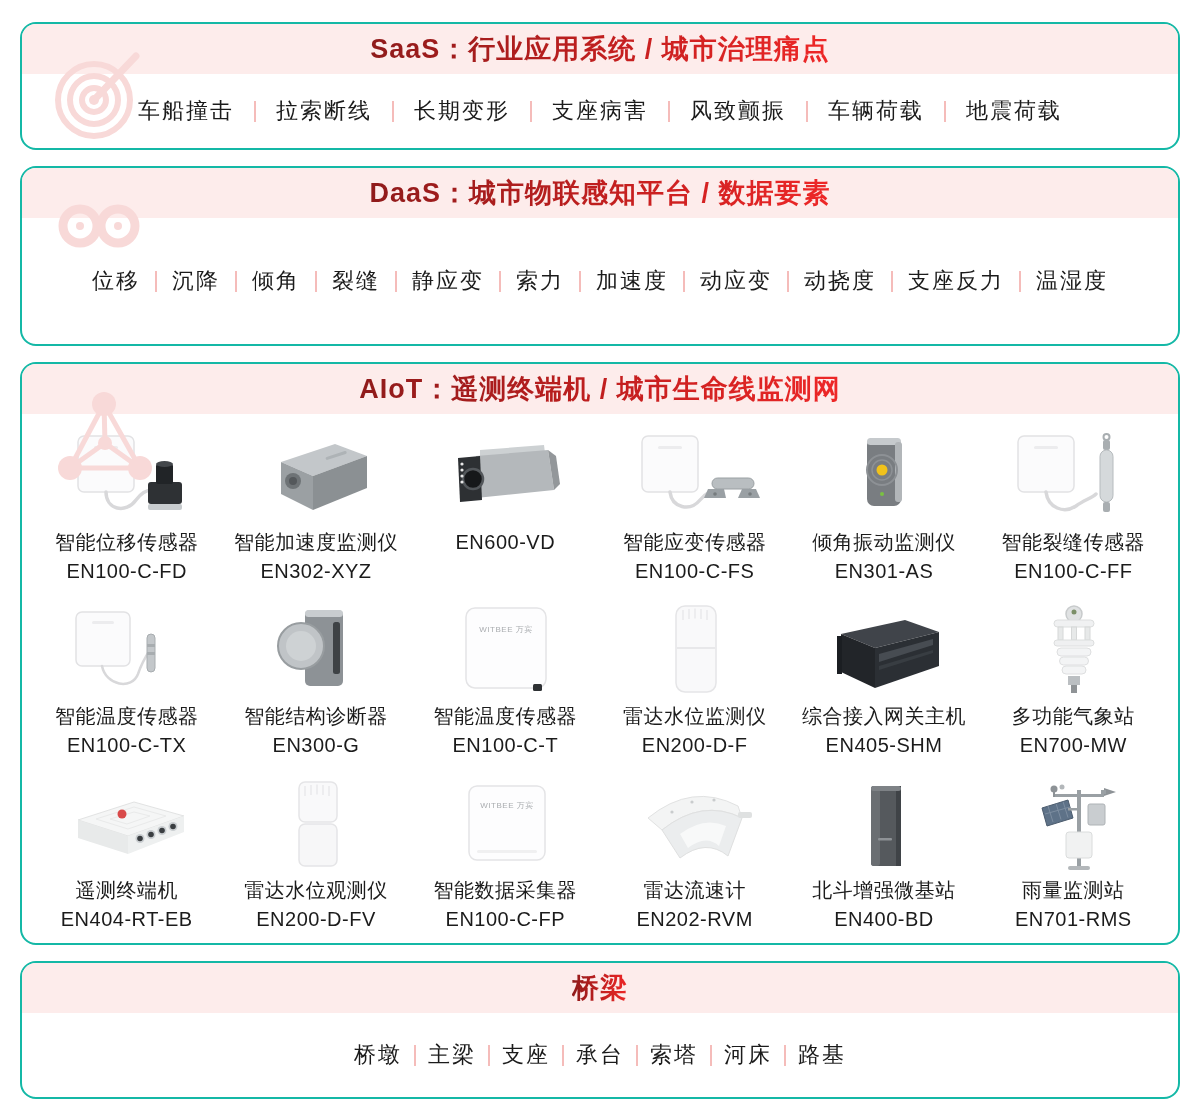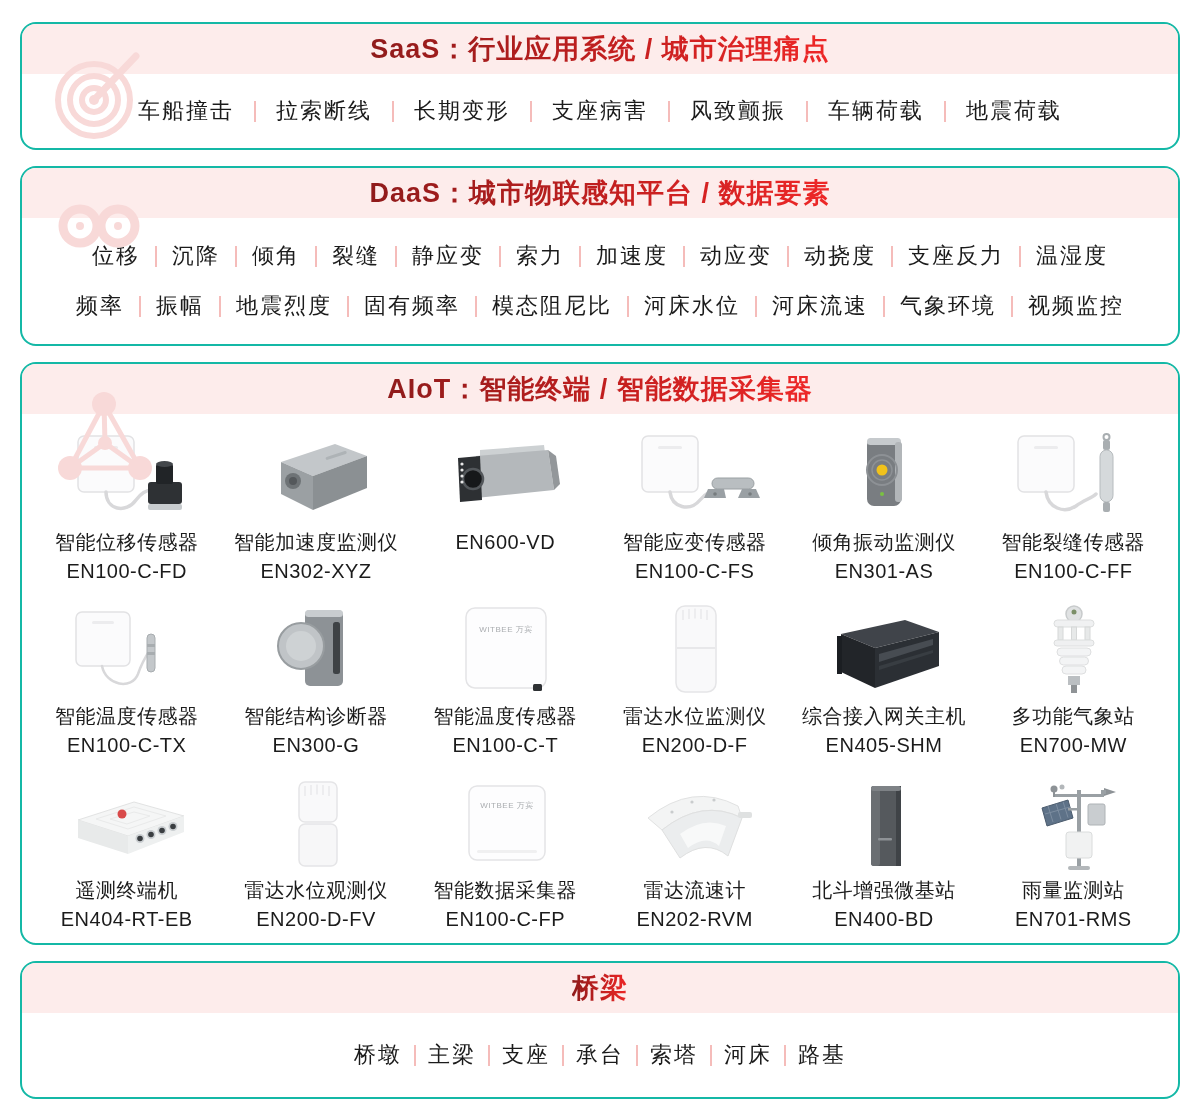--- a/index.html
+++ b/index.html
@@ -96,52 +96,41 @@
         <li>沉降</li>
         <li>倾角</li>
         <li>裂缝</li>
         <li>静应变</li>
         <li>索力</li>
         <li>加速度</li>
         <li>动应变</li>
         <li>动挠度</li>
         <li>支座反力</li>
         <li>温湿度</li>
-      </ul>
-      <ul class="pill-list sep-mid">
-        <li>频率</li>
-        <li>振幅</li>
-        <li>地震烈度</li>
-        <li>固有频率</li>
-        <li>模态阻尼比</li>
-        <li>河床水位</li>
-        <li>河床流速</li>
-        <li>气象环境</li>
-        <li>视频监控</li>
       </ul>
     </div>
   </section>
 
   <section class="card card-aiot">
     <svg class="watermark wm-aiot" width="105" height="100" viewBox="0 0 105 100">
       <g stroke="#f8d9d8" stroke-width="5">
         <line x1="52" y1="18" x2="18" y2="82"></line>
           <line x1="52" y1="18" x2="88" y2="82"></line>
         <line x1="18" y1="82" x2="88" y2="82"></line>
           <line x1="52" y1="18" x2="53" y2="57"></line>
         <line x1="18" y1="82" x2="53" y2="57"></line>
           <line x1="88" y1="82" x2="53" y2="57"></line>
       </g>
       <circle cx="52" cy="18" r="12" fill="#f8d9d8"></circle>
         <circle cx="18" cy="82" r="12" fill="#f8d9d8"></circle>
       <circle cx="88" cy="82" r="12" fill="#f8d9d8"></circle>
         <circle cx="53" cy="57" r="7" fill="#f8d9d8"></circle>
     </svg>
     <div class="band">
-      <h2 class="card-title">AIoT：智能终端 / 智能数据采集器</h2>
+      <h2 class="card-title">AIoT：遥测终端机 / 城市生命线监测网</h2>
     </div>
 
     <div class="products">
 
       <figure class="product">
         <div class="pimg">
           <svg width="150" height="102" viewBox="0 0 150 102">
             <rect x="26" y="10" width="56" height="56" rx="6" fill="#fbfbfc" stroke="#e2e2e4" stroke-width="1.5"></rect>
             <rect x="42" y="20" width="24" height="3" rx="1.5" fill="#ececee"></rect>
             <path d="M54 66 C54 84 74 88 84 74 C90 66 96 64 100 64" fill="none" stroke="#d8d8da" stroke-width="3.5" stroke-linecap="round"></path>

